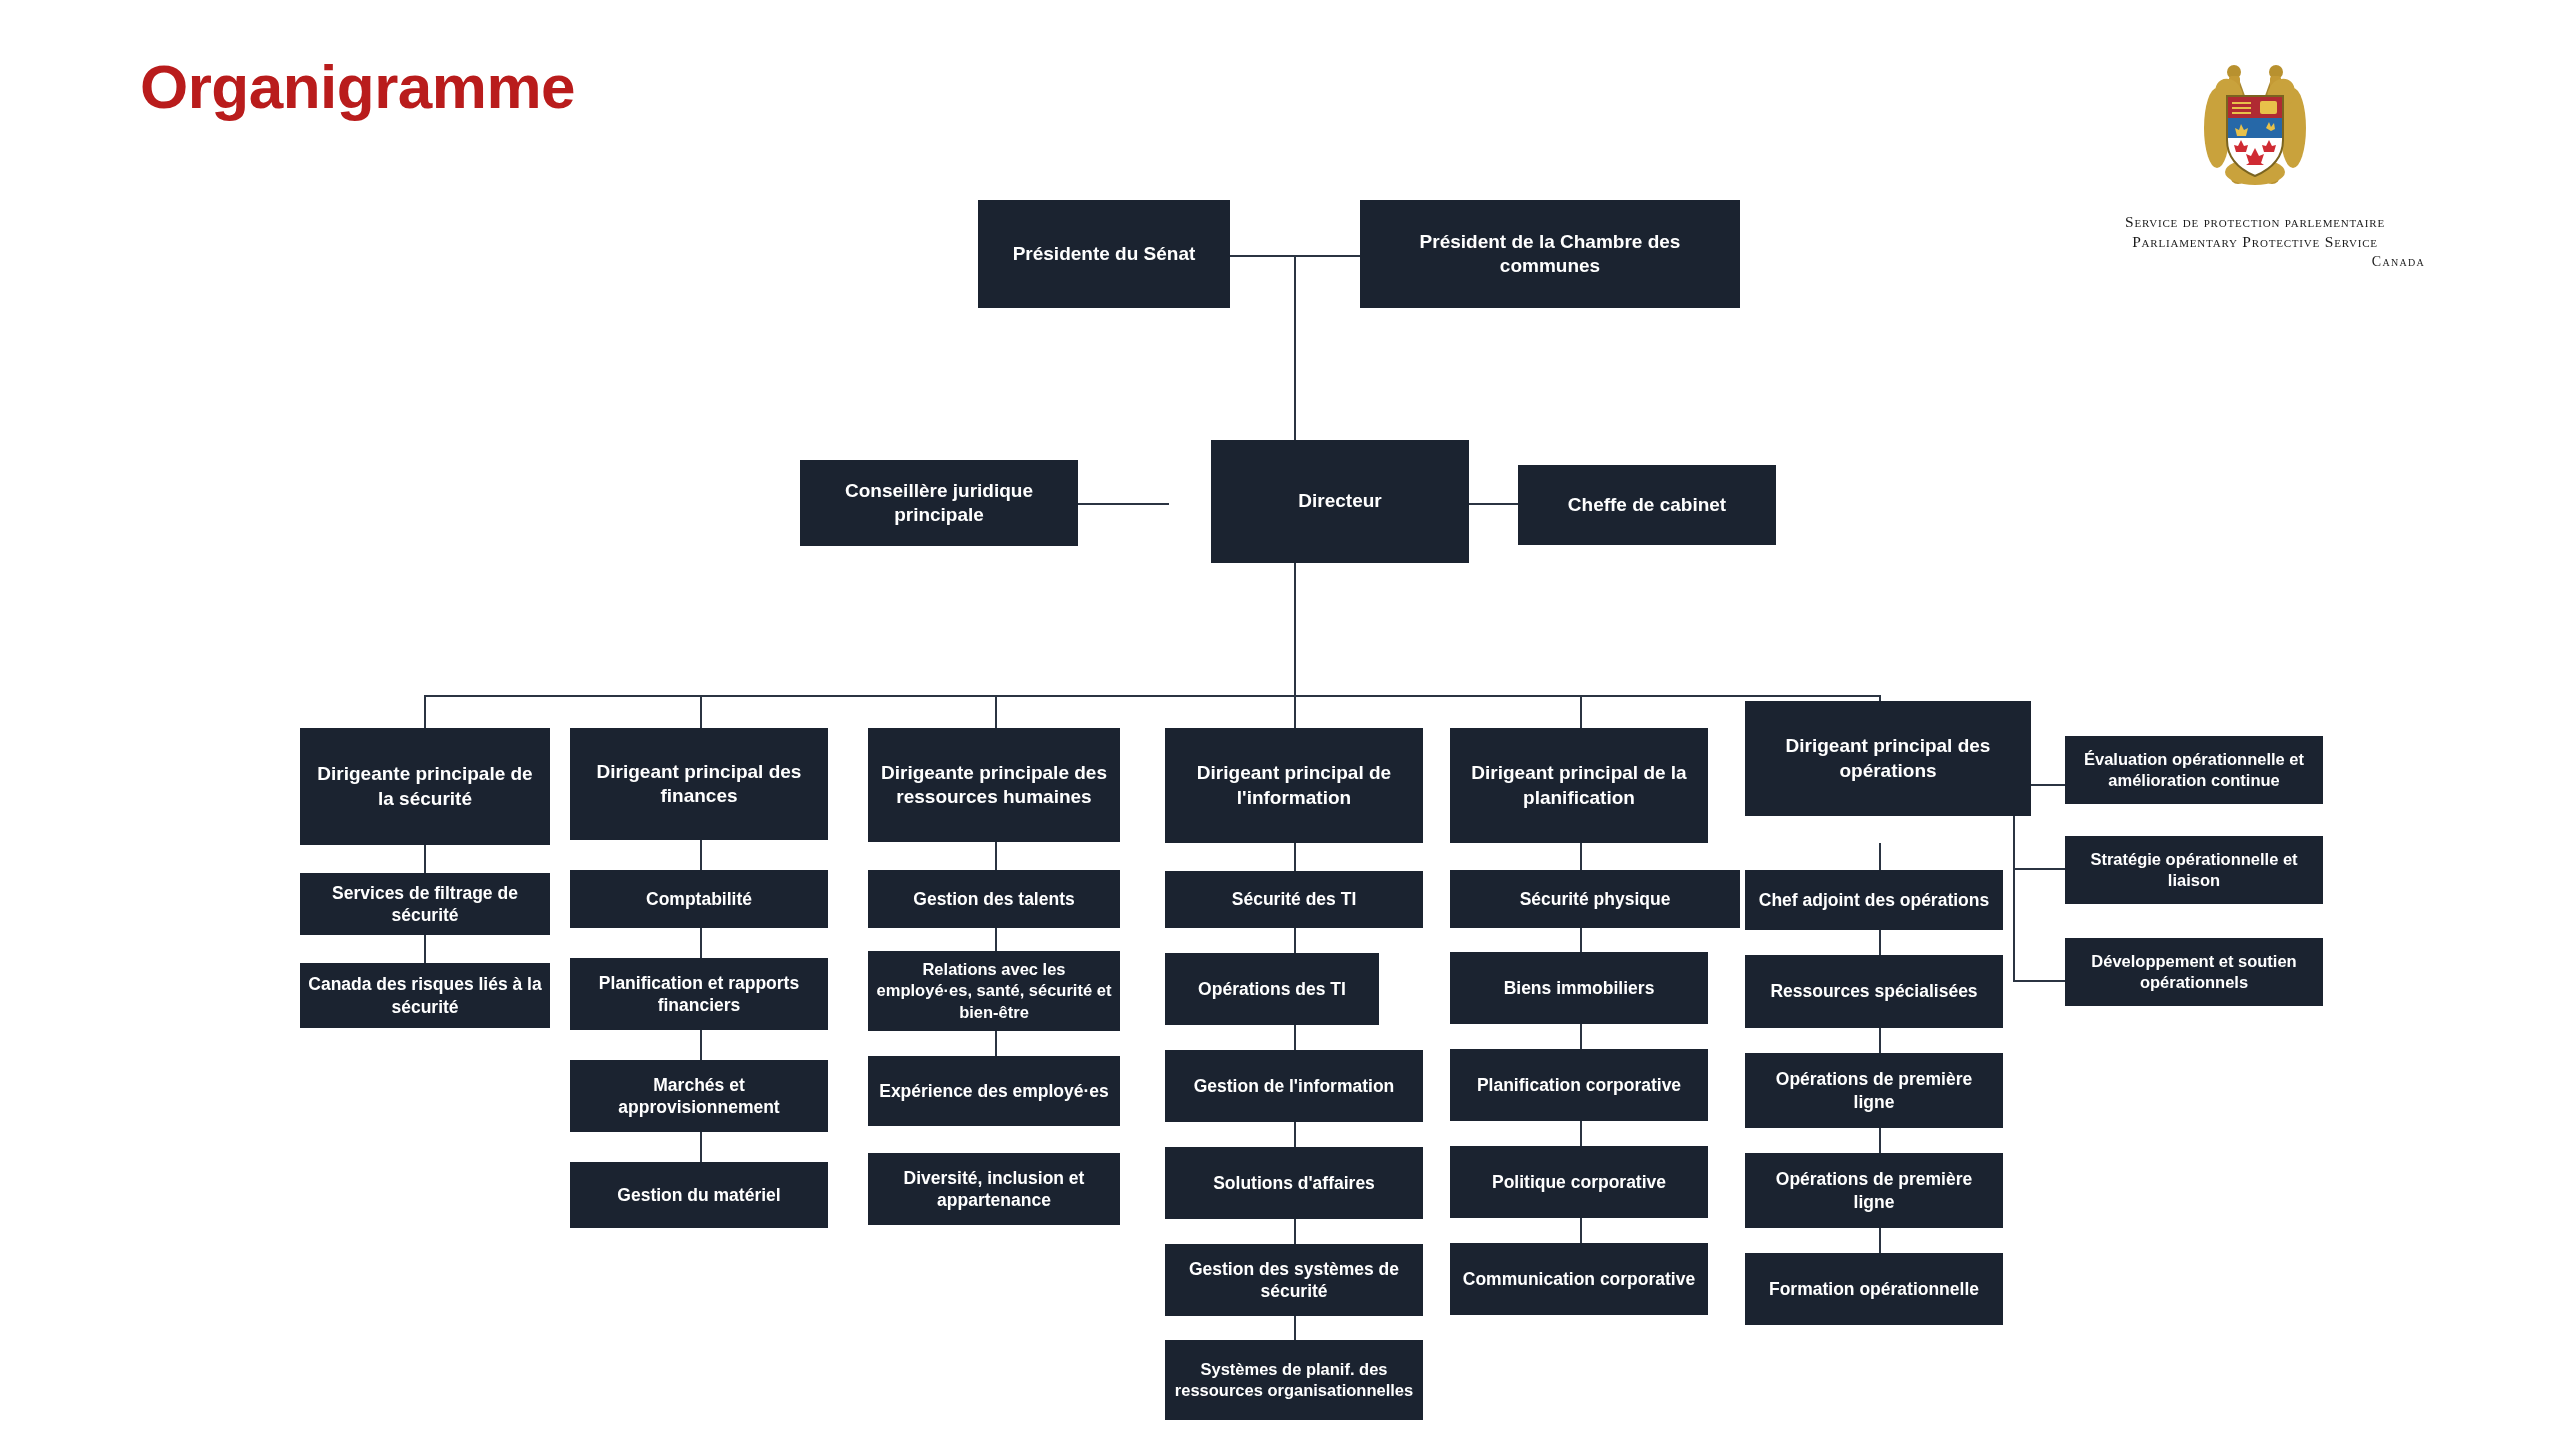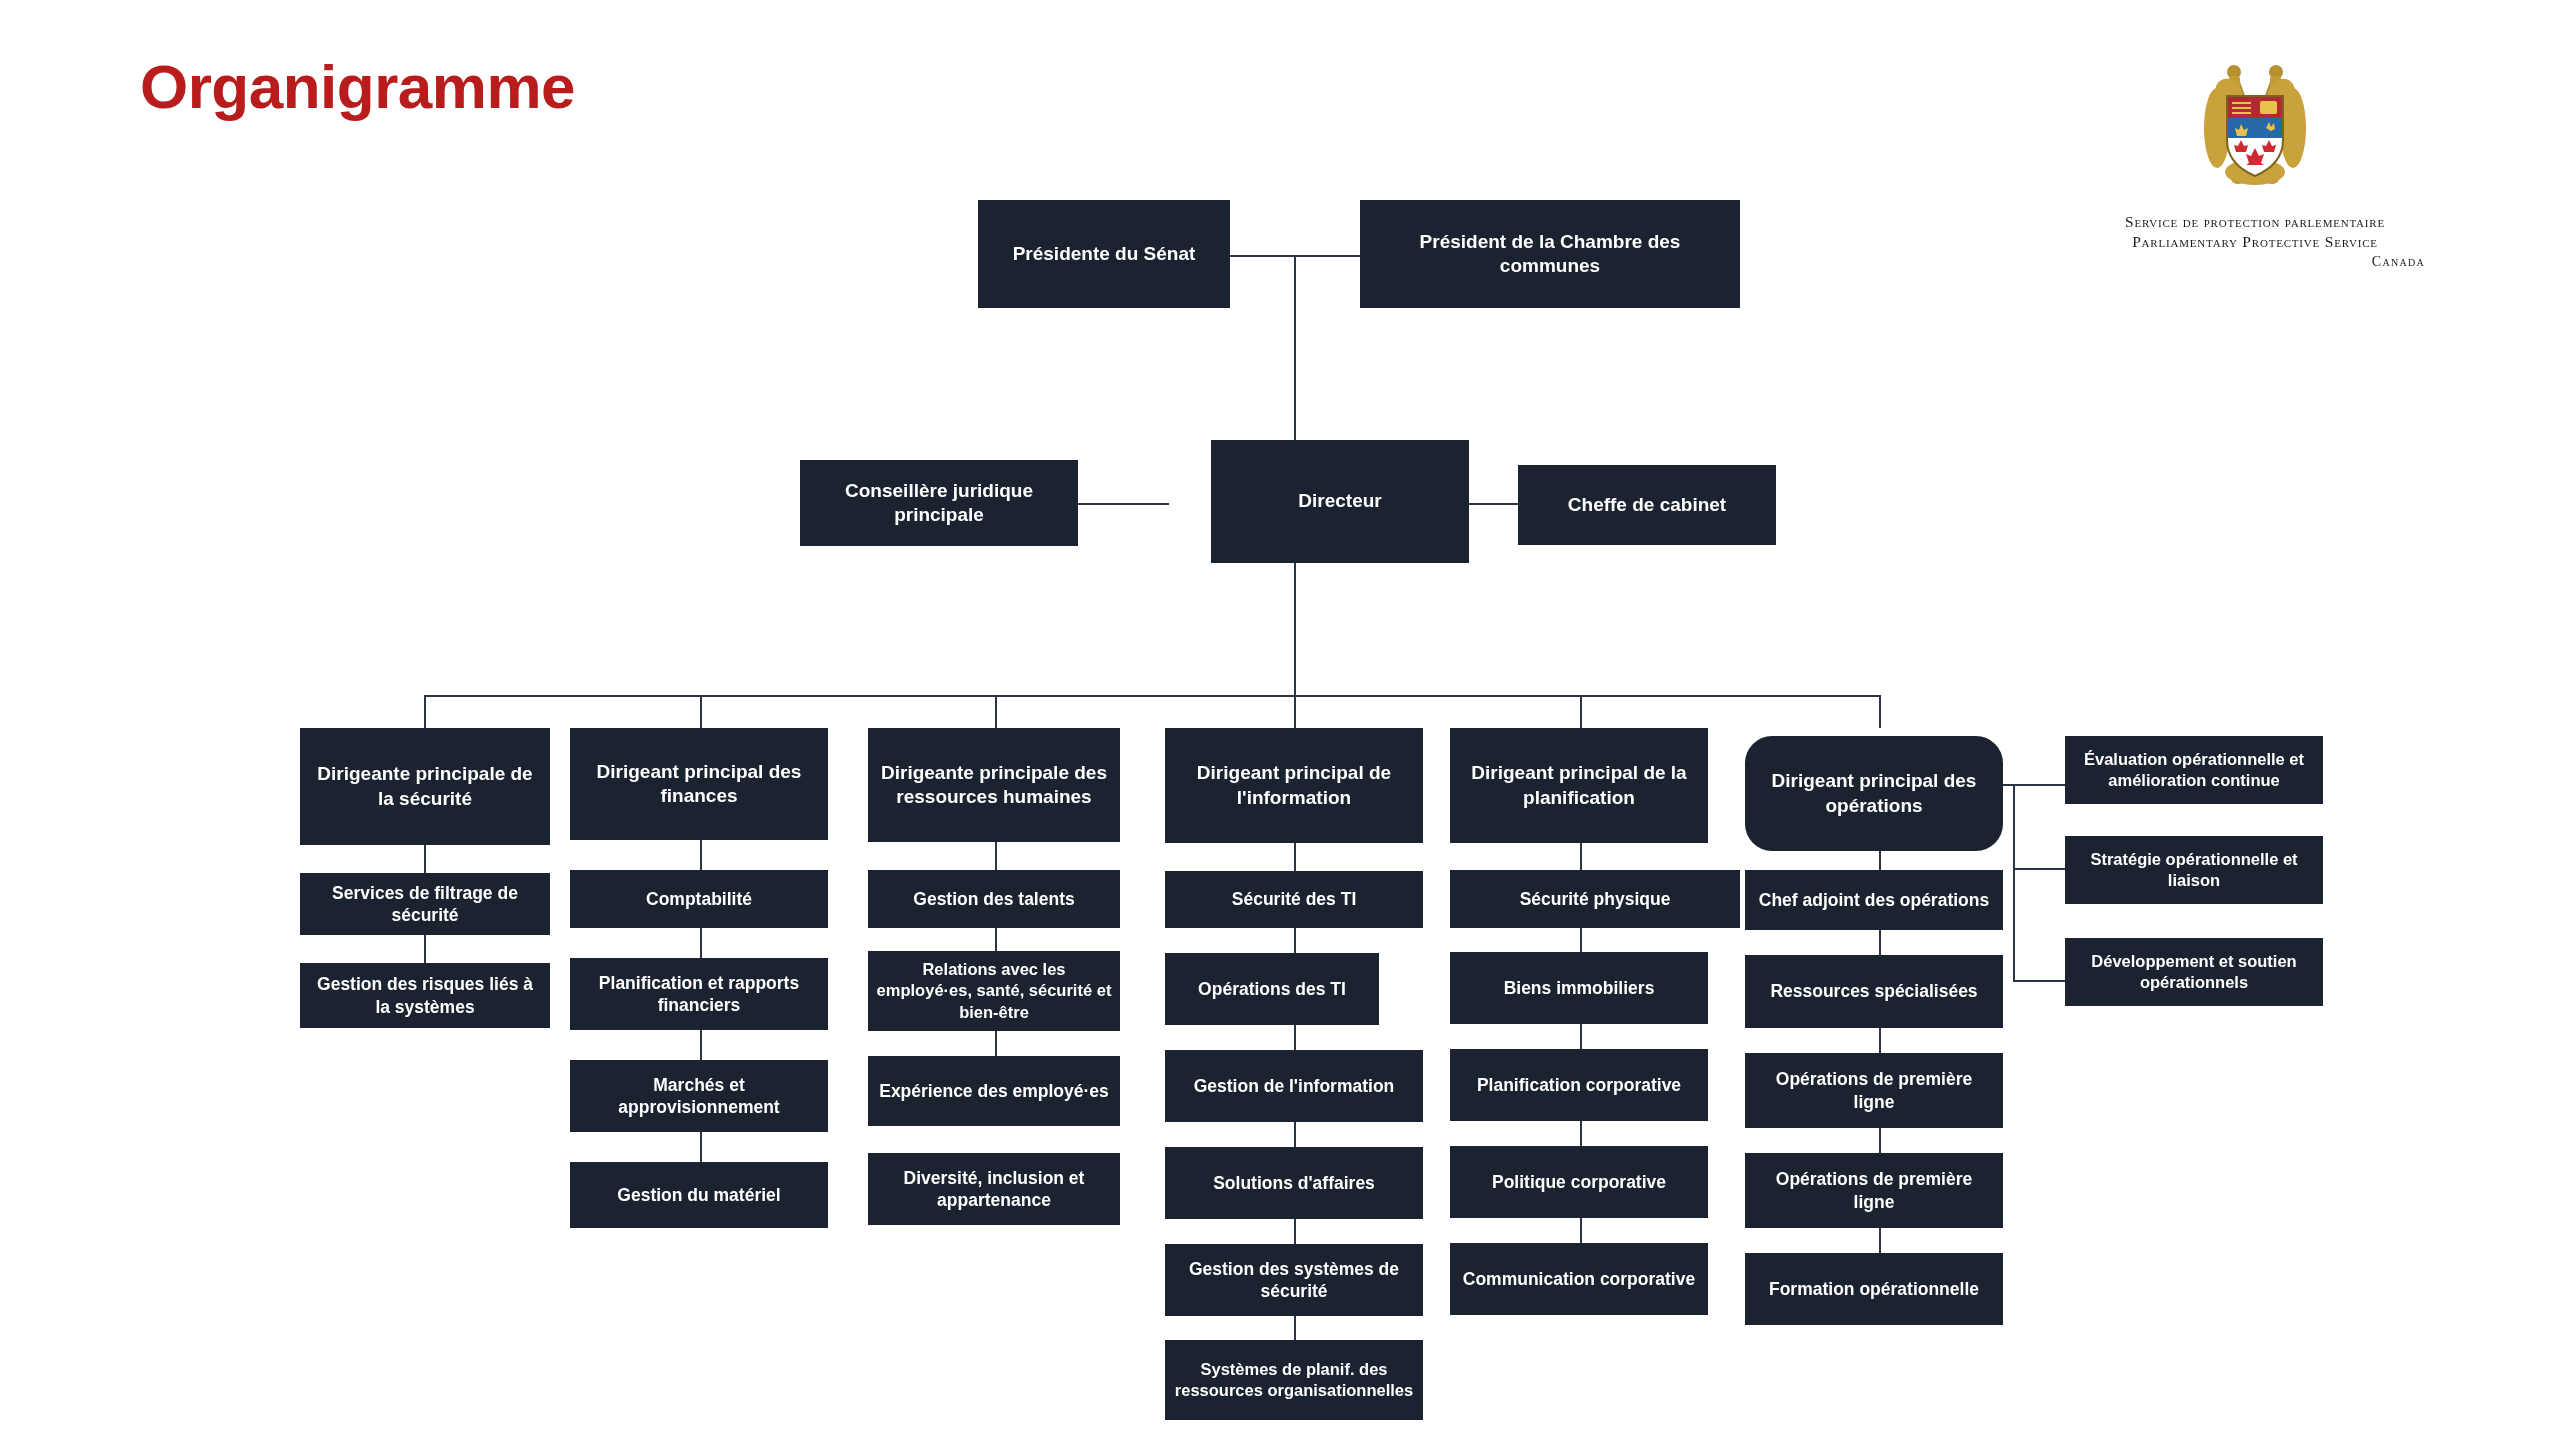--- a/index.html
+++ b/index.html
@@ -176,21 +176,21 @@
   <div class="line v" style="left:424px; top:845px; height:28px;"></div>
   <div class="line v" style="left:424px; top:935px; height:28px;"></div>
 
   <div class="node" style="left:300px; top:728px; width:250px; height:117px;">
     <span>Dirigeante principale de la sécurité</span>
   </div>
   <div class="node small" style="left:300px; top:873px; width:250px; height:62px;">
     <span>Services de filtrage de sécurité</span>
   </div>
   <div class="node small" style="left:300px; top:963px; width:250px; height:65px;">
-    <span>Gestion des risques liés à la systèmes</span>
+    <span>Canada des risques liés à la sécurité</span>
   </div>
 
   <div class="line v" style="left:700px; top:840px; height:30px;"></div>
   <div class="line v" style="left:700px; top:928px; height:30px;"></div>
   <div class="line v" style="left:700px; top:1030px; height:30px;"></div>
   <div class="line v" style="left:700px; top:1132px; height:30px;"></div>
 
   <div class="node" style="left:570px; top:728px; width:258px; height:112px;">
     <span>Dirigeant principal des finances</span>
   </div>
@@ -280,21 +280,21 @@
   <div class="node small" style="left:1450px; top:1243px; width:258px; height:72px;">
     <span>Communication corporative</span>
   </div>
 
   <div class="line v" style="left:1879px; top:843px; height:27px;"></div>
   <div class="line v" style="left:1879px; top:930px; height:25px;"></div>
   <div class="line v" style="left:1879px; top:1028px; height:25px;"></div>
   <div class="line v" style="left:1879px; top:1128px; height:25px;"></div>
   <div class="line v" style="left:1879px; top:1228px; height:25px;"></div>
 
-  <div class="node" style="left:1745px; top:736px; width:258px; height:115px;border-radius:27px;">
+  <div class="node" style="left:1745px; top:701px; width:286px; height:115px;">
     <span>Dirigeant principal des opérations</span>
   </div>
   <div class="node small" style="left:1745px; top:870px; width:258px; height:60px;">
     <span>Chef adjoint des opérations</span>
   </div>
   <div class="node small" style="left:1745px; top:955px; width:258px; height:73px;">
     <span>Ressources spécialisées</span>
   </div>
   <div class="node small" style="left:1745px; top:1053px; width:258px; height:75px;">
     <span>Opérations de première ligne</span>

